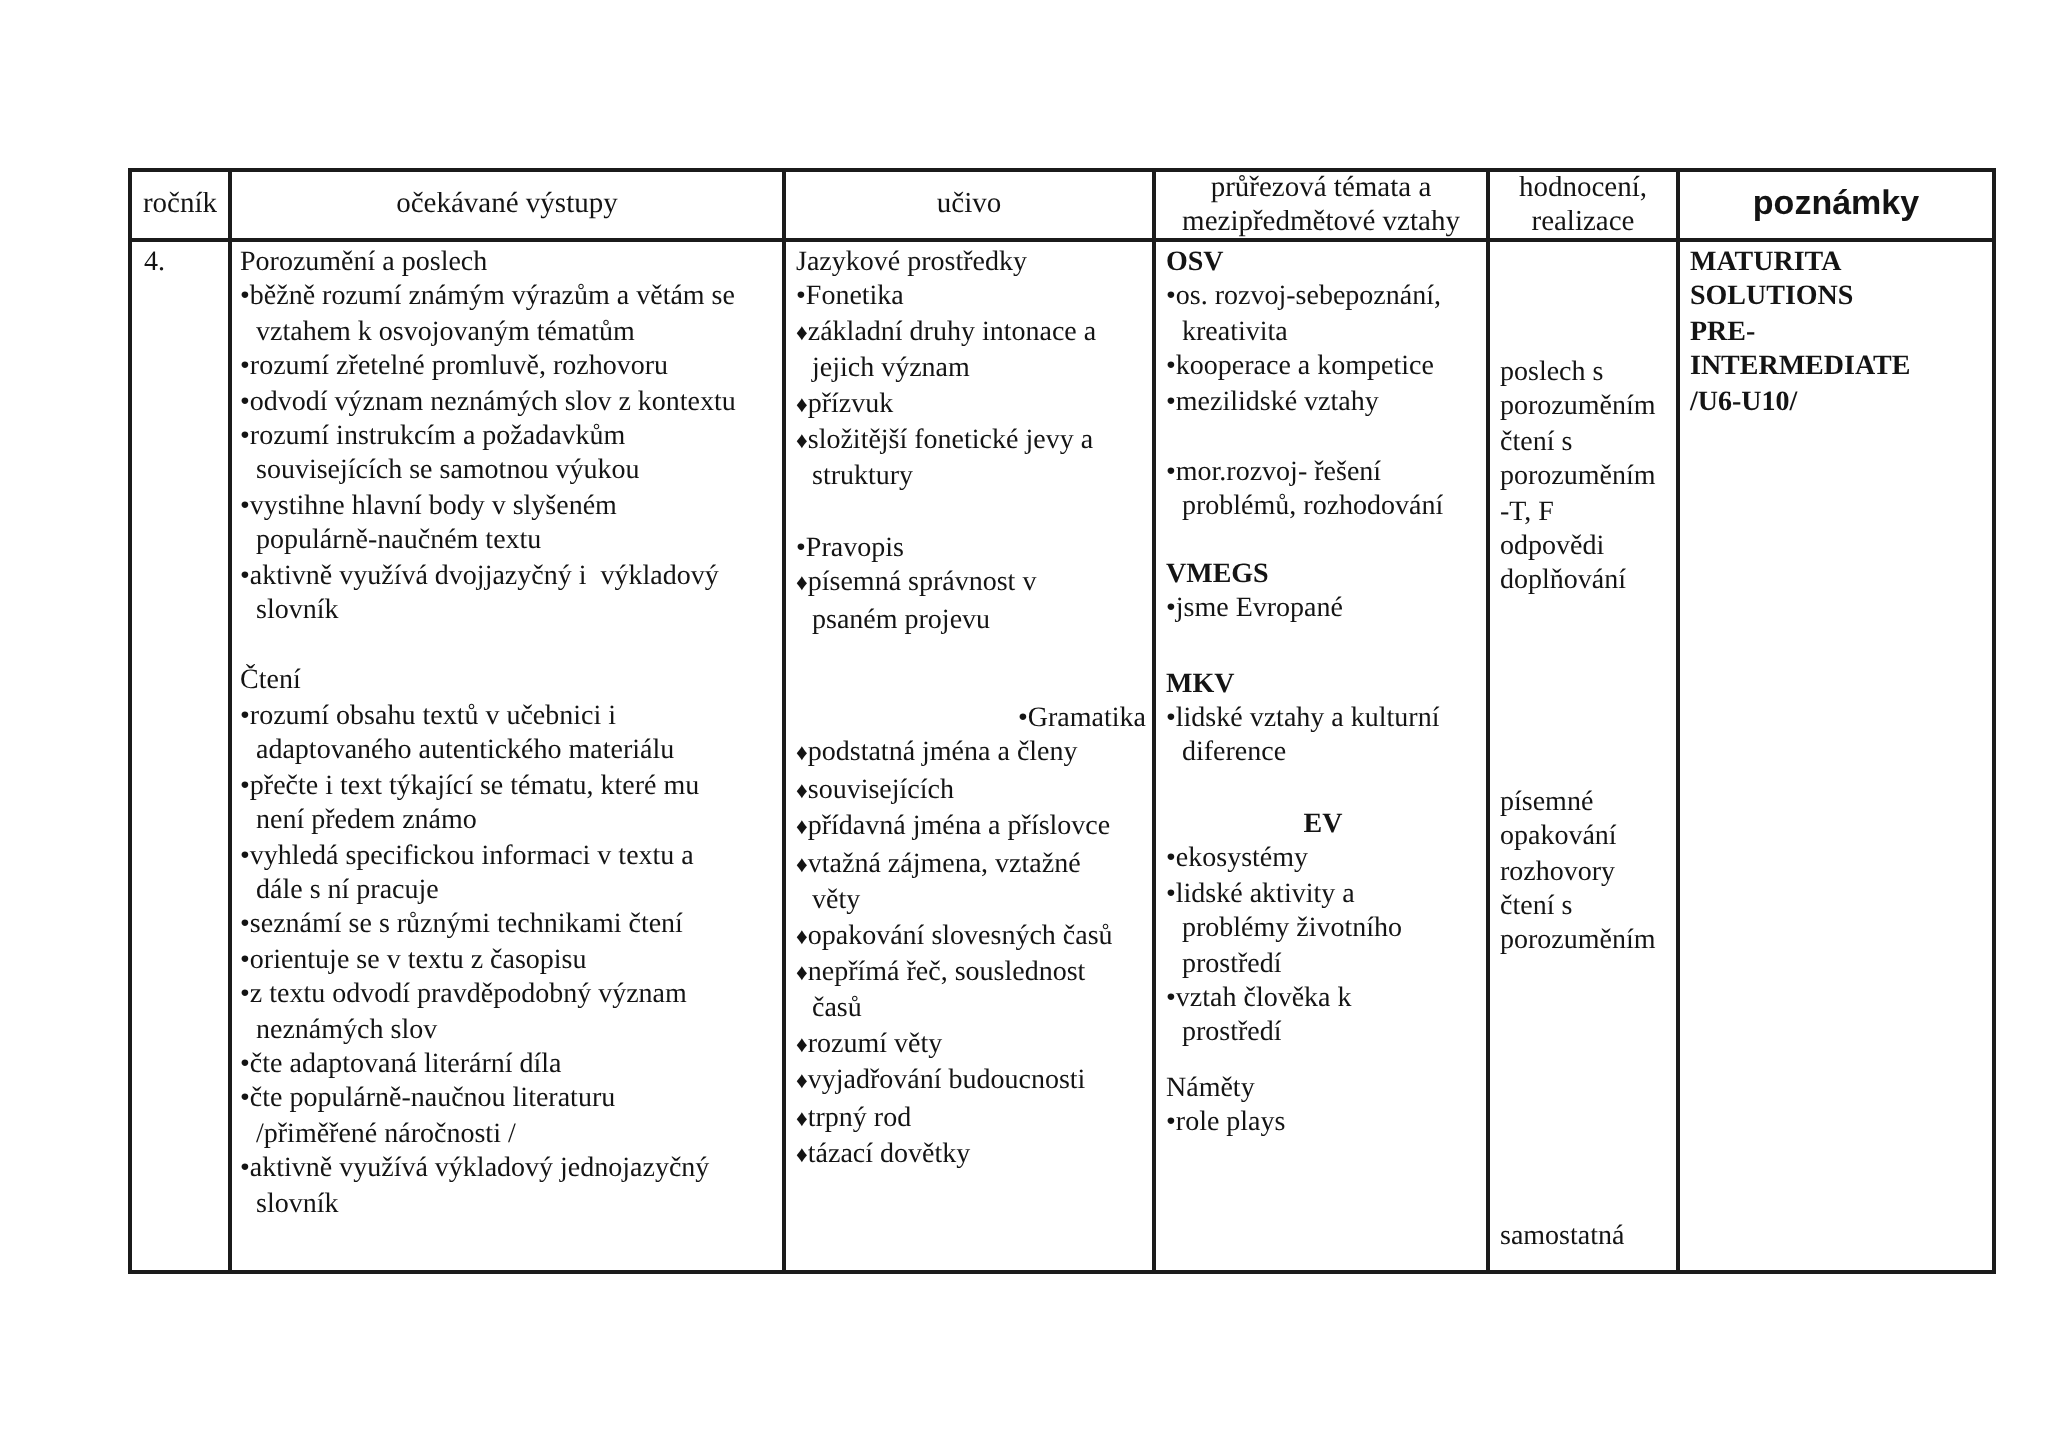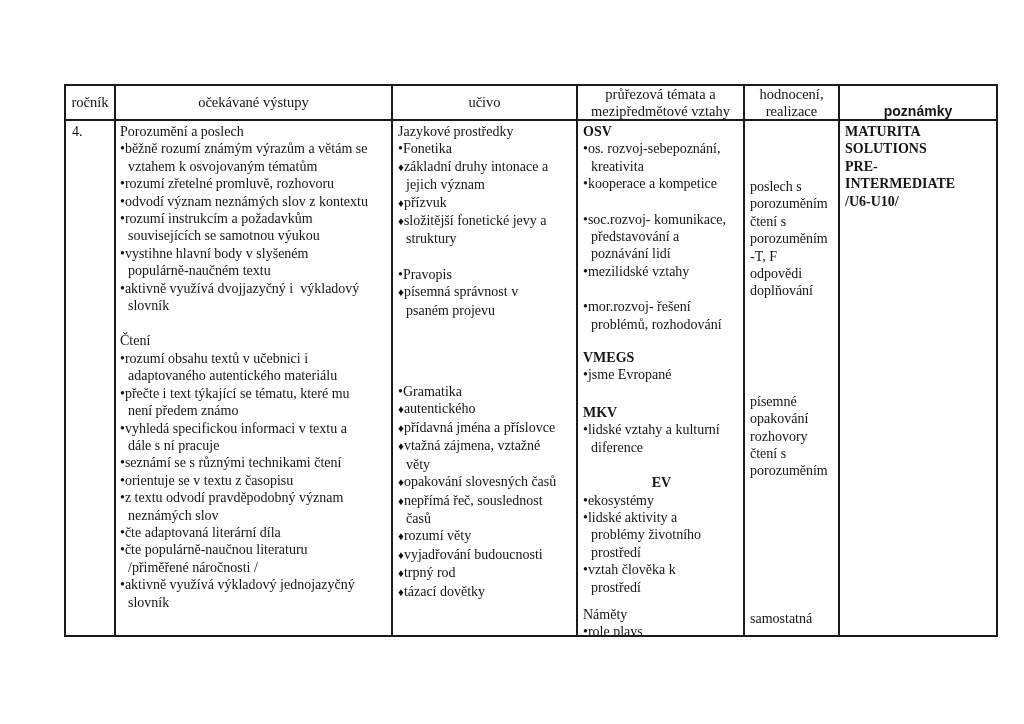--- a/index.html
+++ b/index.html
@@ -30,21 +30,21 @@
   .cell.last{border-right:none;}
   .hdr{
     border-bottom:2px solid #1b1b1b;
     display:flex;align-items:center;justify-content:center;
     text-align:center;
     font-size:14.5px;line-height:16.5px;
     padding:0 3px;
   }
   .hdr.sans{
     font-family:"Liberation Sans","DejaVu Sans",sans-serif;
-    font-weight:bold;font-size:14px;align-items:flex-end;
+    font-weight:bold;font-size:17px;
   }
   .bodycell{padding:2px 3px 0 5px;}
   .bodycell.outcomes{padding-left:4px;}
   .grade{font-size:15px;padding-left:6px;}
   .li{
     font-size:14px;
     line-height:17.4px;
     white-space:pre;
   }
   .li.bullet,.li.diamond,.li.title,.li.heading{
@@ -116,41 +116,39 @@
         <div class="li title">Jazykové prostředky</div>
         <div class="li bullet">Fonetika</div>
         <div class="li diamond">základní druhy intonace a
 jejich význam</div>
         <div class="li diamond">přízvuk</div>
         <div class="li diamond">složitější fonetické jevy a
 struktury</div>
         <div class="li bullet" style="margin-top: 18px;">Pravopis</div>
         <div class="li diamond">písemná správnost v
 psaném projevu</div>
-        <div class="li bullet" style="margin-top: 64px;">Gramatika</div>
-        <div class="li diamond">autentického</div>
+        <div class="li bullet" style="margin-top: 32px; text-align: right;">Gramatika</div>
+        <div class="li diamond">podstatná jména a členy</div>
+        <div class="li diamond">souvisejících</div>
         <div class="li diamond">přídavná jména a příslovce</div>
         <div class="li diamond">vtažná zájmena, vztažné
 věty</div>
         <div class="li diamond">opakování slovesných časů</div>
         <div class="li diamond">nepřímá řeč, souslednost
 časů</div>
         <div class="li diamond">rozumí věty</div>
         <div class="li diamond">vyjadřování budoucnosti</div>
         <div class="li diamond">trpný rod</div>
         <div class="li diamond">tázací dovětky</div>
       </div>
     <div class="cell bodycell">
         <div class="li heading">OSV</div>
         <div class="li bullet">os. rozvoj-sebepoznání,
 kreativita</div>
         <div class="li bullet">kooperace a kompetice</div>
-        <div class="li bullet" style="margin-top: 18px;">soc.rozvoj- komunikace,
-představování a
-poznávání lidí</div>
         <div class="li bullet">mezilidské vztahy</div>
         <div class="li bullet" style="margin-top: 18px;">mor.rozvoj- řešení
 problémů, rozhodování</div>
         <div class="li heading" style="margin-top: 16px;">VMEGS</div>
         <div class="li bullet">jsme Evropané</div>
         <div class="li heading" style="margin-top: 20px;">MKV</div>
         <div class="li bullet">lidské vztahy a kulturní
 diference</div>
         <div class="li heading" style="margin-top: 18px; text-align: center;">EV</div>
         <div class="li bullet">ekosystémy</div>

